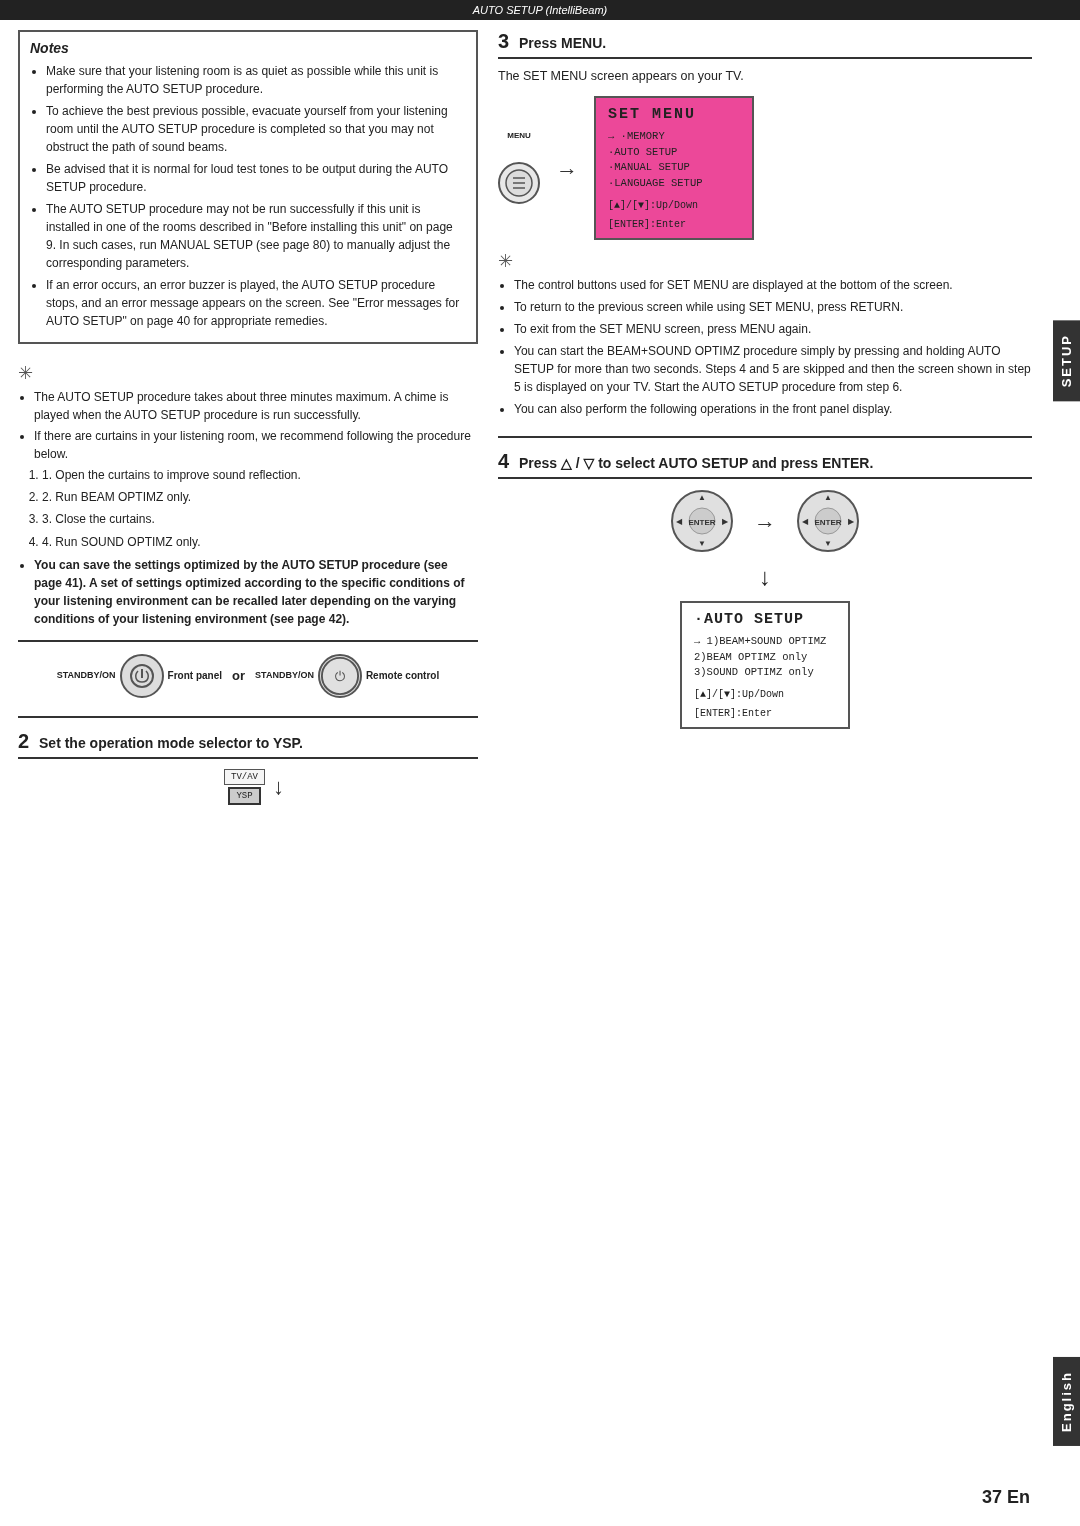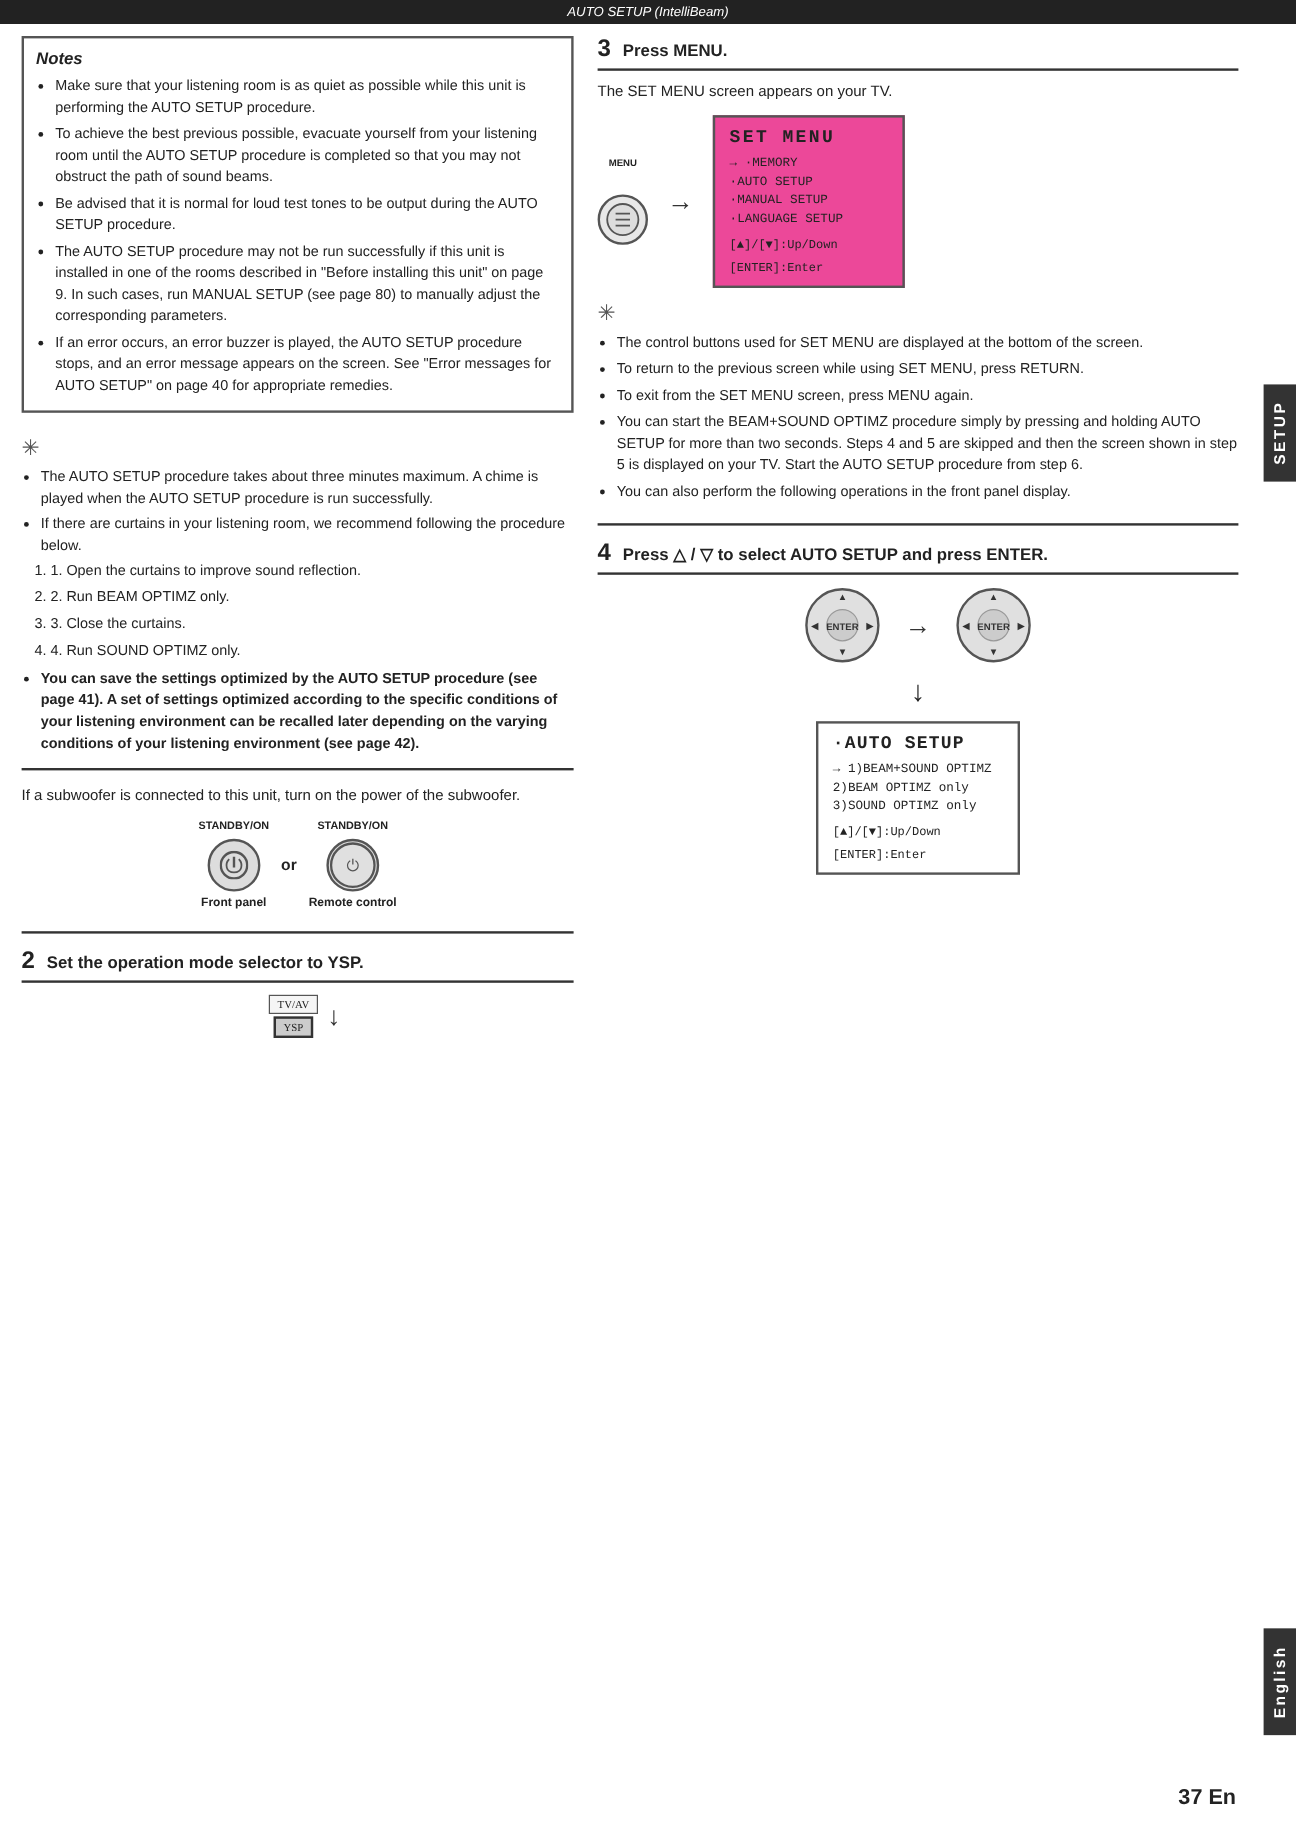--- a/index.html
+++ b/index.html
@@ -198,21 +198,20 @@
     }
 
     .screen-hint {
       font-size: 10px;
       font-family: 'Courier New', monospace;
       margin-top: 8px;
     }
 
     .device-block {
       display: flex;
-      flex-direction: column;
       align-items: center;
       gap: 4px;
     }
 
     
     .page-footer {
       position: absolute;
       bottom: 18px;
       right: 50px;
       font-size: 18px;
@@ -239,21 +238,21 @@
       display: flex;
       align-items: center;
       justify-content: center;
       margin: 10px 0;
     }
 
     .selector-box {
       border: 1.5px solid #555;
       padding: 4px 8px;
       font-size: 11px;
-      font-family: Liberation Serif, serif;
+      font-family: Liberation Mono, monospace;
       background: #f5f5f5;
       margin-left: 12px;
     }
 
     .standby-button {
       width: 44px;
       height: 44px;
       border-radius: 50%;
       border: 2.5px solid #555;
       background: #ddd;
@@ -364,21 +363,20 @@
         <li>4. Run SOUND OPTIMZ only.</li>
       </ol>
       <ul style="margin-top:4px;font-weight:bold;">
         <li>You can save the settings optimized by the AUTO SETUP procedure (see page 41). A set of settings optimized according to the specific conditions of your listening environment can be recalled later depending on the varying conditions of your listening environment (see page 42).</li>
       </ul>
     </div>
 
     <hr class="section-divider">
 
     <div class="step-section">
-      <div class="step-body">If a subwoofer is connected to this unit, turn on the power of the subwoofer.</div>
 
       <div class="diagram-area">
 
         <div class="device-block">
           <div class="diagram-label" style="font-size:9px; font-weight:bold; margin-bottom:2px;">STANDBY/ON</div>
           <div class="standby-button">
             <svg width="24" height="24" viewBox="0 0 24 24" fill="none">
               <circle cx="12" cy="12" r="11" stroke="#555" stroke-width="2" fill="#ddd"></circle>
               <path d="M12 5 Q12 12 12 14" stroke="#555" stroke-width="2"></path>
               <path d="M8 7 Q5 10 6 14 Q7 18 12 18 Q17 18 18 14 Q19 10 16 7" stroke="#555" stroke-width="1.5" fill="none"></path>

